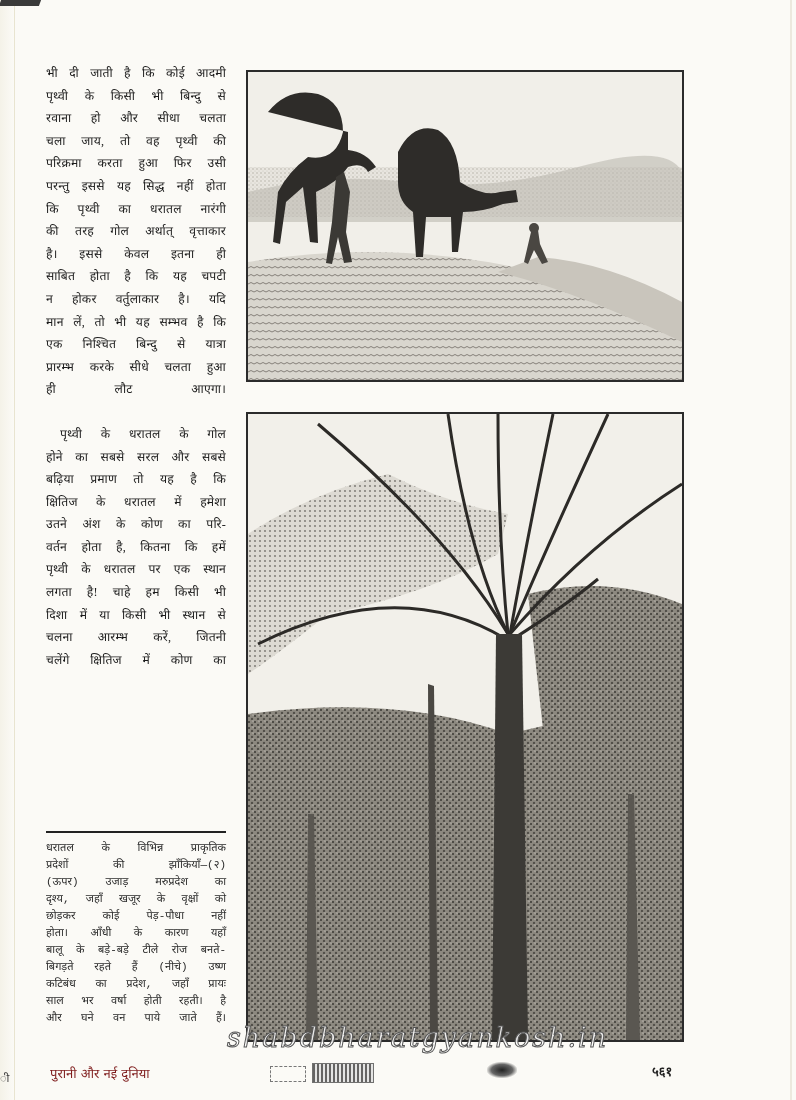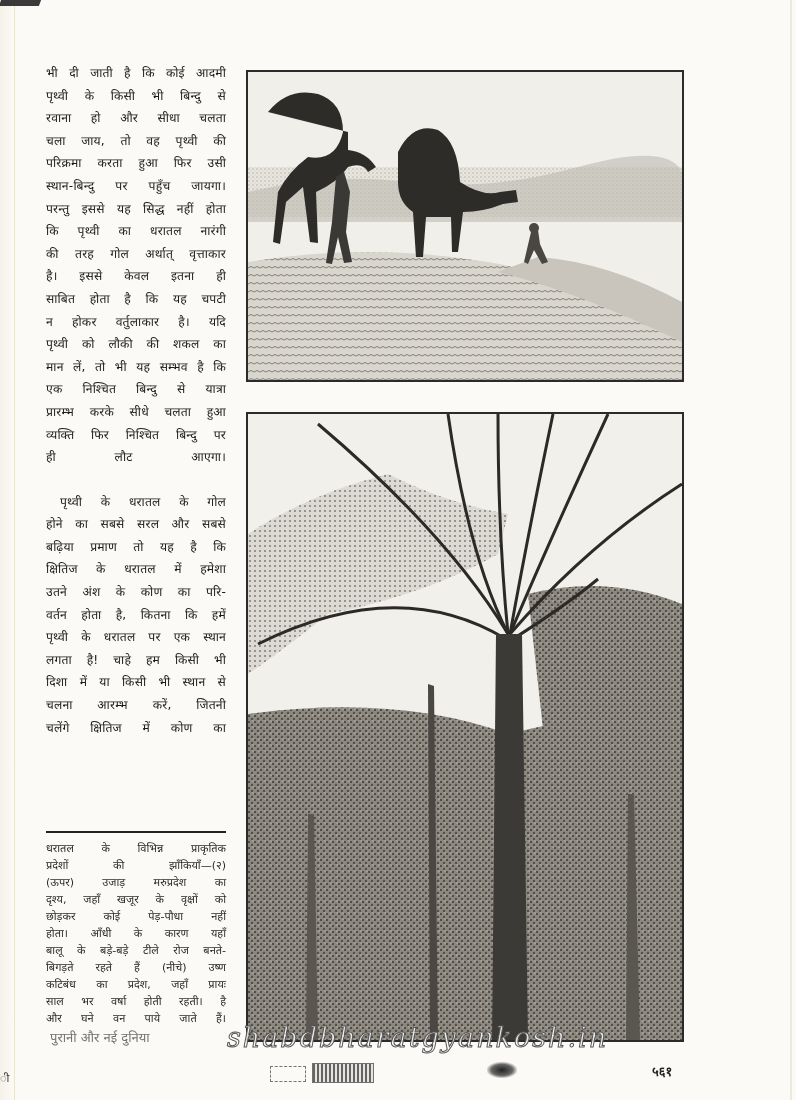--- a/index.html
+++ b/index.html
@@ -17,48 +17,48 @@
     position: absolute; left: 0; top: 0; width: 40px; height: 6px;
     background: #3a3a3a; transform: skewX(-20deg);
   }
   .right-edge {
     position: absolute; right: 4px; top: 0; width: 2px; height: 1100px;
     background: #ece9de;
   }
   .column {
     position: absolute; left: 46px; top: 62px; width: 180px;
   }
-  .para { margin: 0; font-size: 12.2px; line-height: 22.6px; text-align: justify; letter-spacing: 0.2px; }
+  .para { margin: 0; font-size: 12.2px; line-height: 22.6px; text-align: justify; letter-spacing: 0.2px; font-family: Liberation Serif, serif; }
   .para .line { display: block; white-space: nowrap; text-align-last: justify; }
   .para.indent .line:first-child { text-indent: 14px; }
   .para + .para { margin-top: 22px; }
   .rule {
     position: absolute; left: 46px; top: 831px; width: 180px; height: 0;
     border-top: 2px solid #222;
   }
   .caption {
     position: absolute; left: 46px; top: 840px; width: 180px;
-    font-size: 11px; line-height: 17px; color: #2a2a2a;
+    font-size: 11px; line-height: 17px; color: #2a2a2a; font-family: Liberation Mono, monospace;
   }
   .caption .line { display: block; white-space: nowrap; text-align-last: justify; }
   .photo {
     position: absolute; border: 2px solid #2b2b2b;
     background: #e9e7e1; overflow: hidden;
   }
   .photo svg { display: block; width: 100%; height: 100%; }
   .photo-desert { left: 246px; top: 70px; width: 434px; height: 308px; }
   .photo-palm { left: 246px; top: 412px; width: 434px; height: 626px; }
   .watermark {
     position: absolute; left: 195px; top: 1022px;
     font-family: "DejaVu Serif", serif; font-style: italic; font-size: 27px;
     color: rgba(255,255,255,0.85); letter-spacing: 2px;
     -webkit-text-stroke: 1px #555; white-space: nowrap; margin-left: 32px;
   }
   .footer-title {
-    position: absolute; left: 50px; top: 1028px; font-size: 13px; color: #737373;
+    position: absolute; left: 50px; top: 1064px; font-size: 13px; color: #7f1d1d;
   }
   .footer-logo1 {
     position: absolute; left: 270px; top: 1066px; width: 34px; height: 14px;
     border: 1px dashed #777; font-size: 6px; color: #555; text-align: center; line-height: 14px;
   }
   .footer-logo2 {
     position: absolute; left: 312px; top: 1063px; width: 60px; height: 18px;
     border: 1px solid #444; background: repeating-linear-gradient(90deg,#333 0 2px,#ddd 2px 4px);
     opacity: 0.75;
   }
@@ -80,32 +80,29 @@
 <div class="spine-mark"></div>
 <div class="right-edge"></div>
 
 <div class="column">
   <p class="para" id="para1">
       <span class="line">भी दी जाती है कि कोई आदमी</span>
       <span class="line">पृथ्वी के किसी भी बिन्दु से</span>
       <span class="line">रवाना हो और सीधा चलता</span>
       <span class="line">चला जाय, तो वह पृथ्वी की</span>
       <span class="line">परिक्रमा करता हुआ फिर उसी</span>
-      <span class="line">स्थान-बिन्दु पर पहुँच जायगा।</span>
       <span class="line">परन्तु इससे यह सिद्ध नहीं होता</span>
       <span class="line">कि पृथ्वी का धरातल नारंगी</span>
       <span class="line">की तरह गोल अर्थात् वृत्ताकार</span>
       <span class="line">है। इससे केवल इतना ही</span>
       <span class="line">साबित होता है कि यह चपटी</span>
       <span class="line">न होकर वर्तुलाकार है। यदि</span>
-      <span class="line">पृथ्वी को लौकी की शकल का</span>
       <span class="line">मान लें, तो भी यह सम्भव है कि</span>
       <span class="line">एक निश्चित बिन्दु से यात्रा</span>
       <span class="line">प्रारम्भ करके सीधे चलता हुआ</span>
-      <span class="line">व्यक्ति फिर निश्चित बिन्दु पर</span>
       <span class="line">ही लौट आएगा।</span>
     </p>
   <p class="para indent" id="para2">
       <span class="line">पृथ्वी के धरातल के गोल</span>
       <span class="line">होने का सबसे सरल और सबसे</span>
       <span class="line">बढ़िया प्रमाण तो यह है कि</span>
       <span class="line">क्षितिज के धरातल में हमेशा</span>
       <span class="line">उतने अंश के कोण का परि-</span>
       <span class="line">वर्तन होता है, कितना कि हमें</span>
       <span class="line">पृथ्वी के धरातल पर एक स्थान</span>

